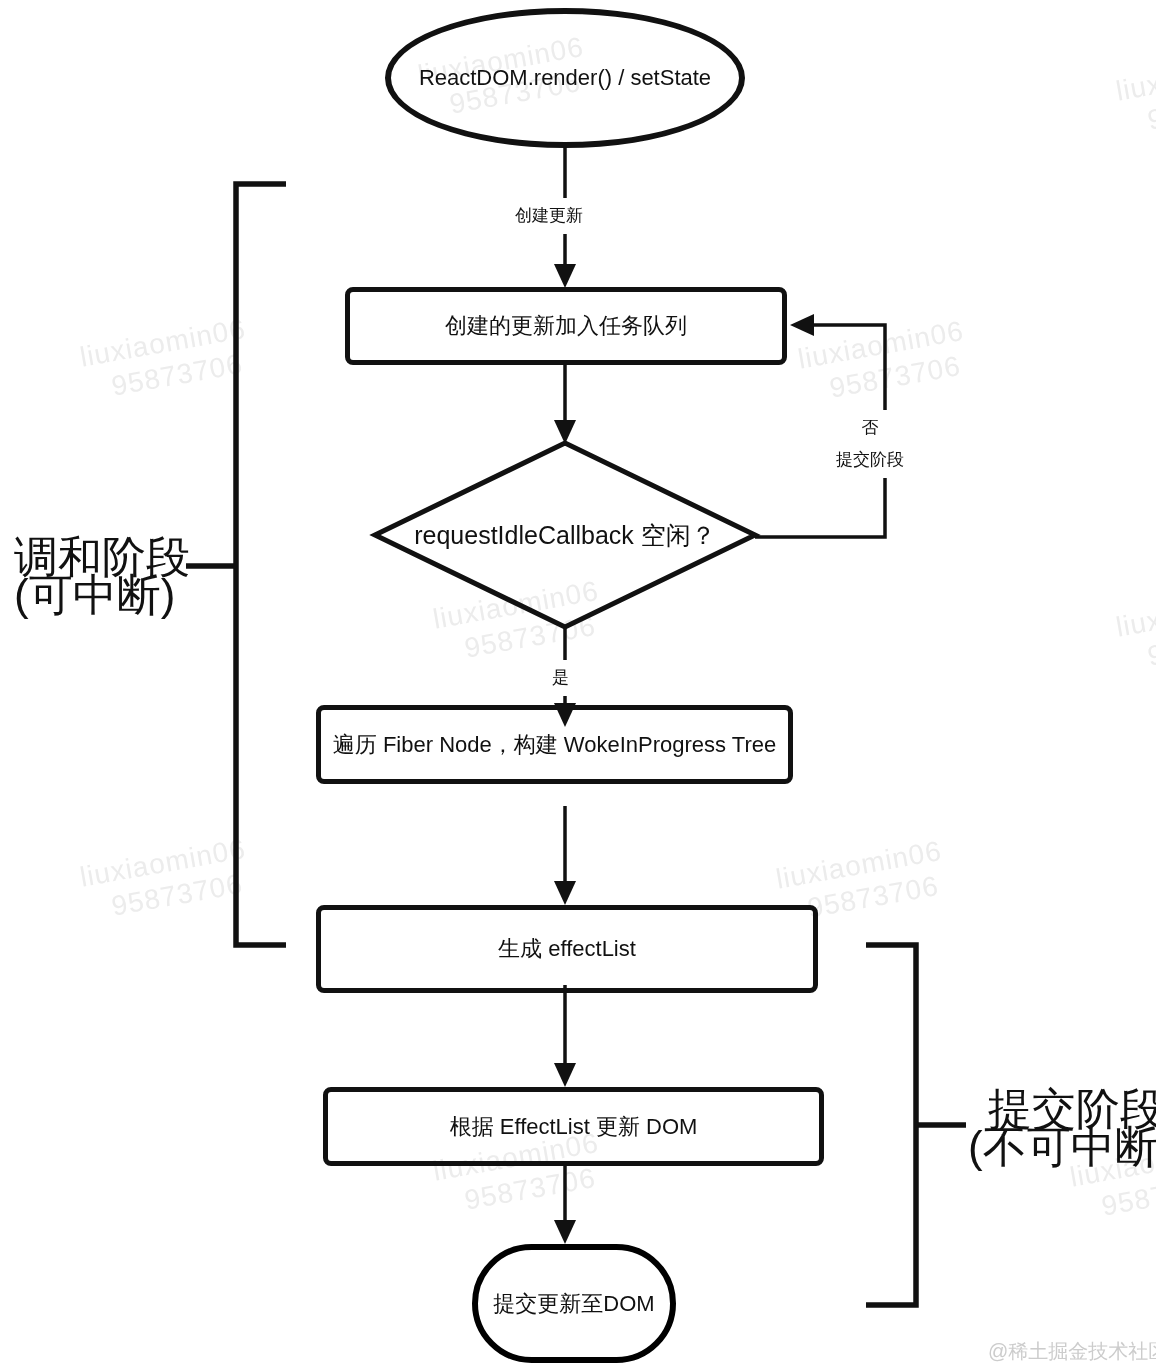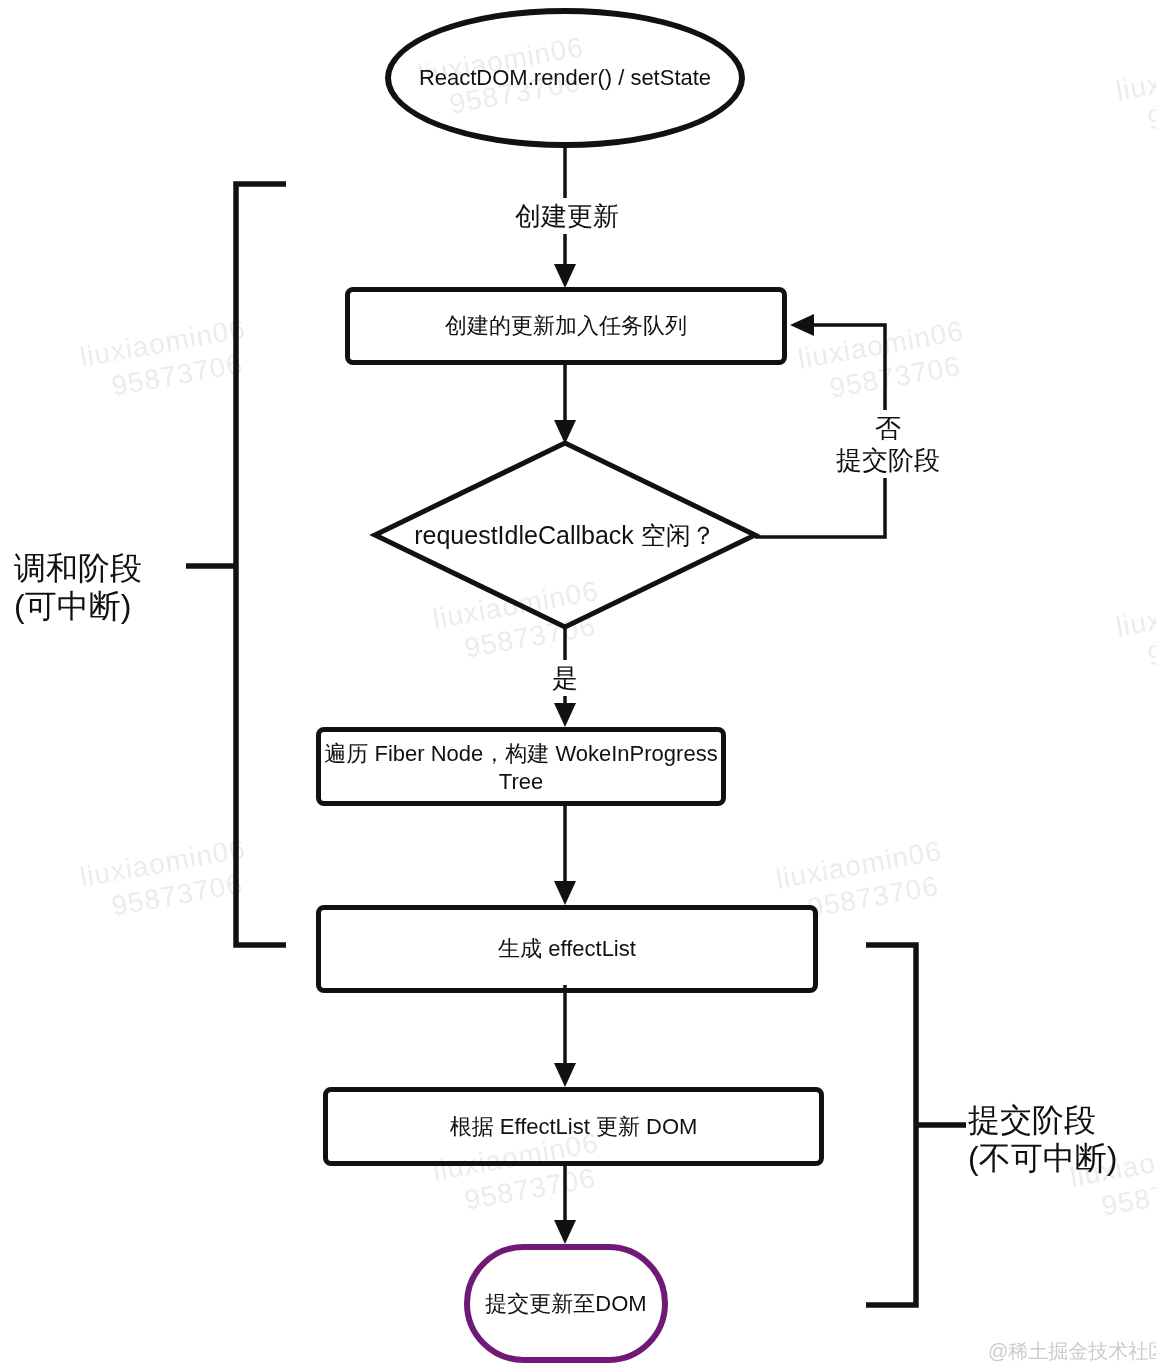--- a/index.html
+++ b/index.html
@@ -25,35 +25,34 @@
   .node{
     position:absolute;z-index:2;
     display:flex;align-items:center;justify-content:center;
     text-align:center;
     font-size:22px;
     background:transparent;
     box-sizing:border-box;
   }
   .rect{border:5px solid #111;border-radius:8px;}
   .ellipse{border:6px solid #111;border-radius:50%;}
-  .stadium{border:6px solid #701a75;border-radius:60px;}
+  .stadium{border:6px solid #000000;border-radius:60px;margin-left:8px;}
   .edge-label{
     position:absolute;z-index:2;
     background:#ffffff;
-    font-size:26px;line-height:32px;
+    font-size:17px;line-height:32px;
     text-align:center;
     padding:2px 6px;
     white-space:nowrap;
   }
   .phase-label{
     position:absolute;z-index:2;
-    font-size:32px;line-height:38px;
-    text-align:left;
+    font-size:44px;line-height:38px;
+    text-align:right;
     white-space:nowrap;
-    margin-top:11px;
   }
   .attribution{
     position:absolute;z-index:2;
     font-size:20px;
     color:#cccccc;
     white-space:nowrap;
   }
 </style>
 </head>
 <body>
@@ -108,21 +107,21 @@
   </div>
 
   <div class="node" style="left:395px;top:505px;width:340px;height:60px;font-size:25px;">
     <span>requestIdleCallback 空闲？</span>
   </div>
 
   <div class="node rect" style="left:345px;top:287px;width:442px;height:78px;">
     <span>创建的更新加入任务队列</span>
   </div>
 
-  <div class="node rect" style="left:316px;top:727px;width:410px;height:79px;">
+  <div class="node rect" style="left:316px;top:705px;width:477px;height:79px;">
     <span>遍历 Fiber Node，构建 WokeInProgress Tree</span>
   </div>
 
   <div class="node rect" style="left:316px;top:905px;width:502px;height:88px;">
     <span>生成 effectList</span>
   </div>
 
   <div class="node rect" style="left:323px;top:1087px;width:501px;height:79px;">
     <span>根据 EffectList 更新 DOM</span>
   </div>

